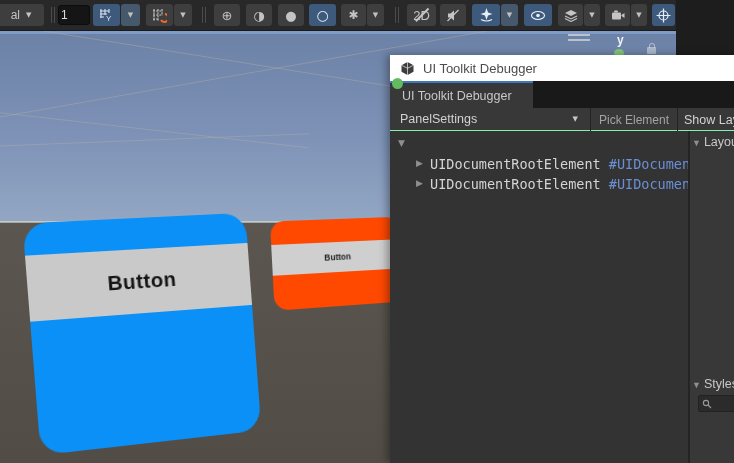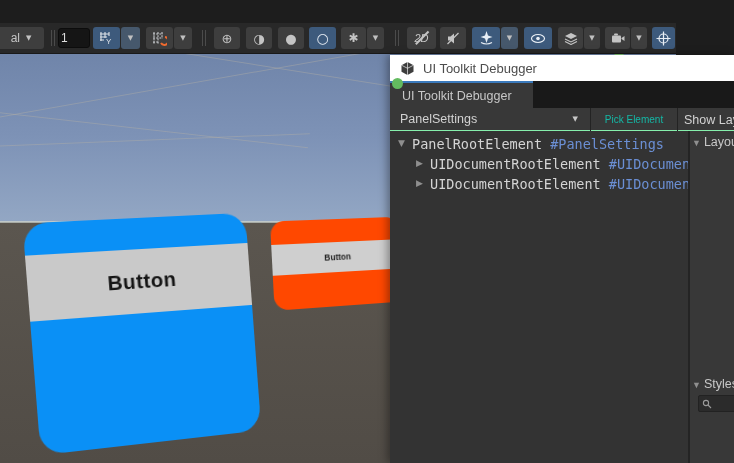--- a/index.html
+++ b/index.html
@@ -1,21 +1,21 @@
 <!DOCTYPE html>
 <html><head>
 <meta charset="utf-8">
 <style>
   html,body{margin:0;padding:0;background:#111;}
   #app{position:relative;width:734px;height:463px;overflow:hidden;
        font-family:"Liberation Sans",sans-serif;background:#1d1d1d;
        -webkit-font-smoothing:antialiased;}
   
   #scene-toolbar{position:absolute;left:0;top:0;width:676px;height:30px;background:#282828;
-                 border-bottom:1px solid #191919;z-index:30;margin-top:23px;}
+                 border-bottom:1px solid #191919;z-index:30;}
   .tbtn{position:absolute;top:4px;height:22px;background:#3e3e3e;border-radius:3px;
         display:flex;align-items:center;justify-content:center;color:#c4c4c4;font-size:12px;}
   .tbtn.on{background:#3d5a7c;color:#e8eef5;}
   .tbtn.arrow{font-size:7px;color:#c0c0c0;}
   .tbtn.arrow.onish{background:#46586c;}
   .vsep{position:absolute;top:7px;width:2px;height:16px;border-left:1px solid #4b4b4b;border-right:1px solid #4b4b4b;}
   #snap-input{position:absolute;left:58px;top:5px;width:26px;height:18px;background:#151515;
               border:1px solid #0c0c0c;border-radius:3px;color:#dedede;font-size:12px;
               padding:0 2px;font-family:"Liberation Sans",sans-serif;}
   .glyph{font-family:"DejaVu Sans",sans-serif;font-size:13px;line-height:1;}
@@ -62,22 +62,22 @@
   #dbg-tab{position:absolute;left:0;top:0;width:143px;height:27px;background:#383838;
            border-top:2px solid #3a79bb;box-sizing:border-box;}
   #dbg-tab .tab-label{position:absolute;left:12px;top:6px;color:#c8c8c8;font-size:12.5px;white-space:nowrap;}
   #tab-dot{position:absolute;left:2px;top:-5px;width:11px;height:11px;border-radius:50%;background:#63bb60;}
   #dbg-toolbar{position:absolute;left:0;top:53px;width:100%;height:23px;background:#383838;
            border-bottom:1px solid #86efac;box-sizing:border-box;}
   .dtb-sep{position:absolute;top:0;width:1px;height:23px;background:#232323;}
   #panel-dropdown{position:absolute;left:0;top:0;width:200px;height:23px;color:#d2d2d2;font-size:12.5px;}
   #panel-dropdown .lbl{position:absolute;left:10px;top:4px;}
   #panel-dropdown .arr{position:absolute;right:12px;top:8px;font-size:7px;color:#c8c8c8;}
-  #pick-element-btn{position:absolute;left:201px;top:0;width:86px;height:23px;color:#14b8a6;
-           font-size:10px;display:flex;align-items:center;justify-content:center;}
+  #pick-element-btn{position:absolute;left:201px;top:0;width:86px;height:23px;color:#a3a3a3;
+           font-size:12px;display:flex;align-items:center;justify-content:center;}
   #show-layout-btn{position:absolute;left:288px;top:0;width:70px;height:23px;color:#d2d2d2;
            font-size:12.5px;display:flex;align-items:center;padding-left:6px;box-sizing:border-box;
            white-space:nowrap;overflow:hidden;}
   #dbg-body{position:absolute;left:0;top:76px;width:100%;height:332px;}
   #dbg-tree{position:absolute;left:0;top:0;width:298px;height:332px;background:#333333;overflow:hidden;}
   .trow{position:absolute;left:0;width:100%;height:20px;white-space:nowrap;
         font-family:"DejaVu Sans Mono","Liberation Mono",monospace;font-size:13.5px;color:#d4d4d4;}
   .trow .fold{position:absolute;top:4px;font-size:9px;color:#8f8f8f;
         font-family:"DejaVu Sans",sans-serif;}
   .trow .txt{position:absolute;top:2px;}
@@ -165,21 +165,21 @@
       <span class="glyph" style="font-size:14px;">○</span>
     </div>
     <div class="tbtn" style="left:341px;width:25px;">
       <span class="glyph" style="font-size:12px;">✱</span>
     </div>
     <div class="tbtn arrow" style="left:367px;width:17px;">
       <span class="glyph" style="font-size:7px;">▼</span>
     </div>
     <div class="vsep" style="left:395px;"></div>
     <div class="tbtn" style="left:407px;width:29px;">
-      <span style="font-size:11px;font-style:italic;">2D</span>
+      <span style="font-size:13px;">2D</span>
       <span class="slash-line"></span>
     </div>
     <div class="tbtn" style="left:440px;width:26px;">
       <svg width="14" height="13" viewBox="0 0 14 13">
         <path d="M2 4.5h2.5L8 1.5v10L4.5 8.5H2z" fill="#c4c4c4"></path>
         <path d="M1.5 12L12.5 1" stroke="#c4c4c4" stroke-width="1.3"></path>
       </svg>
     </div>
     <div class="tbtn on" style="left:472px;width:28px;">
       <svg width="15" height="14" viewBox="0 0 15 14">
@@ -249,24 +249,20 @@
       <div class="dtb-sep" style="left:200px;"></div>
       <div id="pick-element-btn">Pick Element</div>
       <div class="dtb-sep" style="left:287px;"></div>
       <div id="show-layout-btn">Show Layout</div>
     </div>
 
     <div id="dbg-body">
       <div id="dbg-tree">
         <div class="trow" style="top:3px;">
           <span class="fold" style="left:8px;">▼</span>
-          <span class="txt" style="left:22px;">
-            <span>PanelRootElement</span>
-            <span class="sel">#PanelSettings</span>
-          </span>
         </div>
         <div class="trow" style="top:23px;">
           <span class="fold" style="left:26px;">▶</span>
           <span class="txt" style="left:40px;">
             <span>UIDocumentRootElement</span>
             <span class="sel">#UIDocument</span>
           </span>
         </div>
         <div class="trow" style="top:43px;">
           <span class="fold" style="left:26px;">▶</span>

